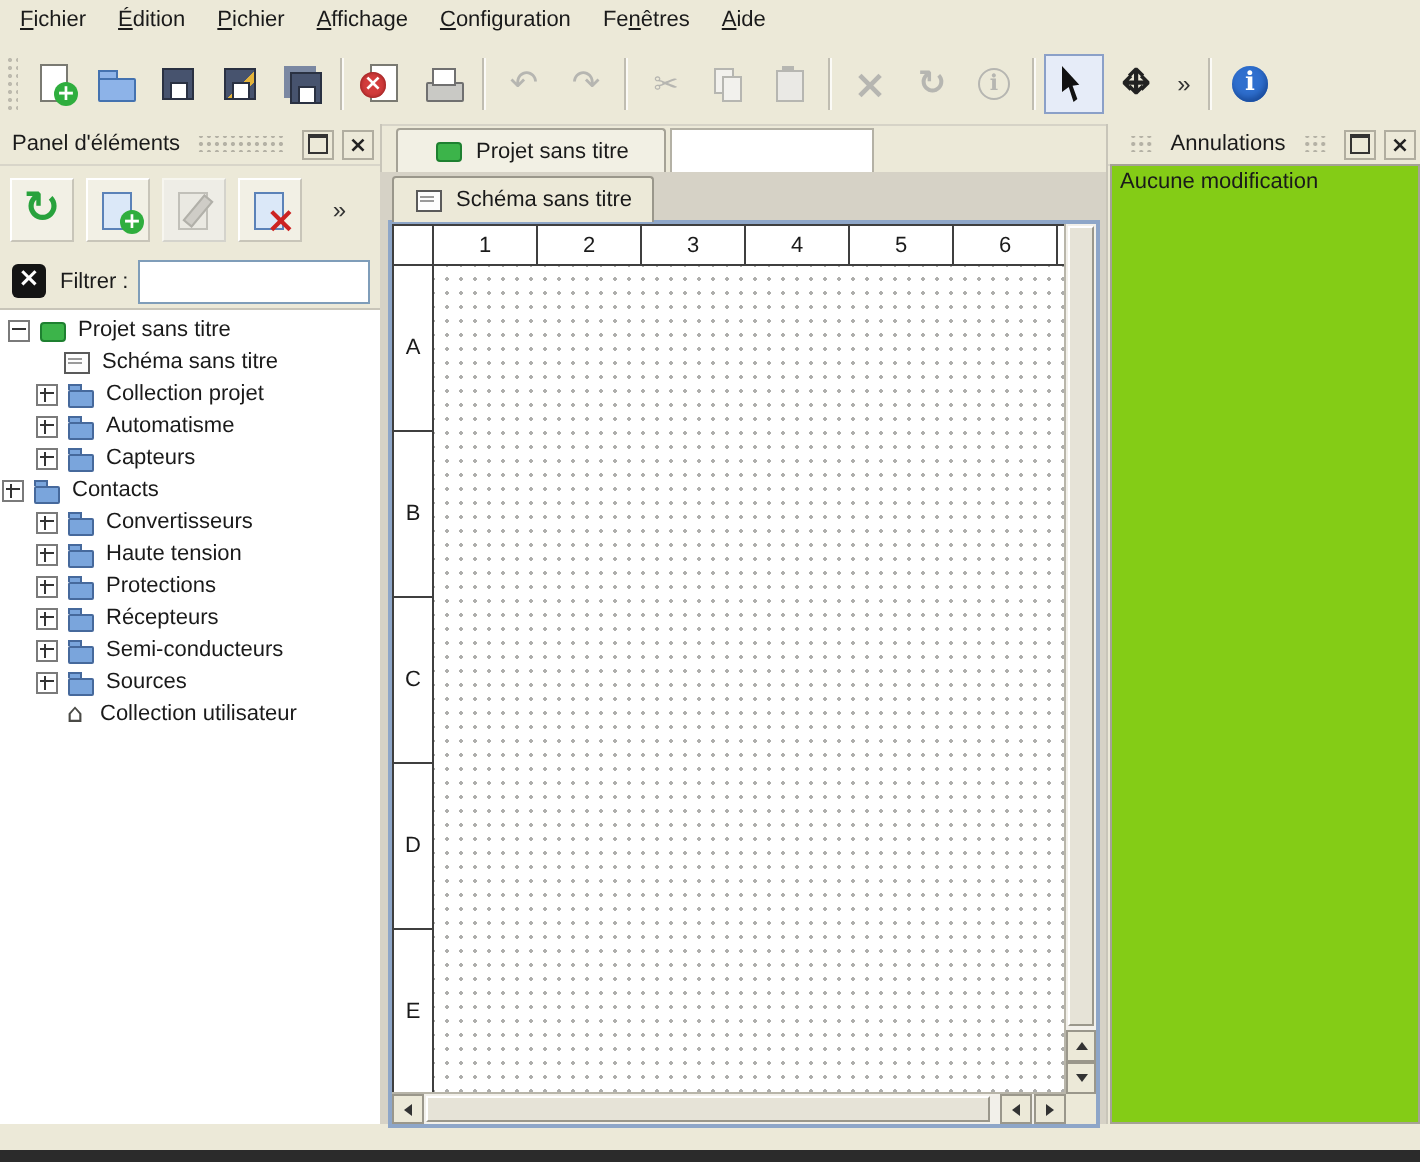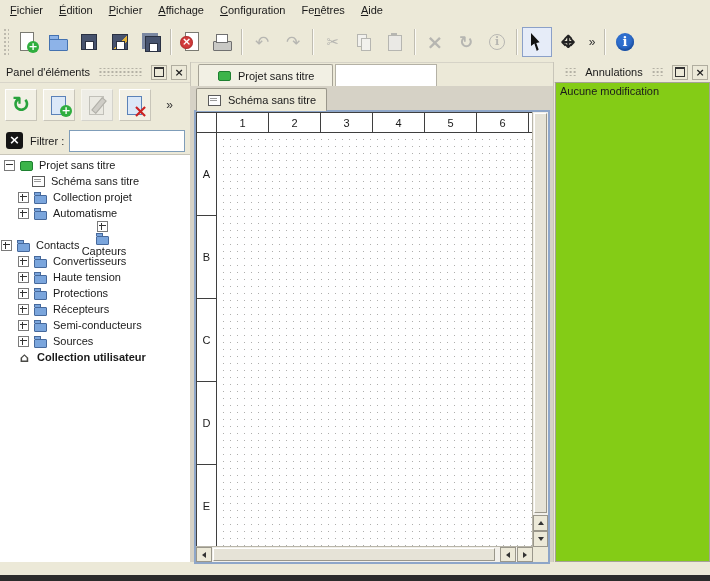--- a/index.html
+++ b/index.html
@@ -278,21 +278,21 @@
         <div class="tree-row" style="padding-left: 18px;">
           <span class="exp exp-plus"></span>
           <span class="ic ic-t-folder"></span>
           <span class="tree-label">Collection projet</span>
         </div>
         <div class="tree-row" style="padding-left: 18px;">
           <span class="exp exp-plus"></span>
           <span class="ic ic-t-folder"></span>
           <span class="tree-label">Automatisme</span>
         </div>
-        <div class="tree-row" style="padding-left: 18px; flex-direction: column;">
+        <div class="tree-row" style="padding-left: 18px;">
           <span class="exp exp-plus"></span>
           <span class="ic ic-t-folder"></span>
           <span class="tree-label">Capteurs</span>
         </div>
         <div class="tree-row" style="padding-left: 1px;">
           <span class="exp exp-plus"></span>
           <span class="ic ic-t-folder"></span>
           <span class="tree-label">Contacts</span>
         </div>
         <div class="tree-row" style="padding-left: 18px;">
@@ -318,21 +318,21 @@
         <div class="tree-row" style="padding-left: 18px;">
           <span class="exp exp-plus"></span>
           <span class="ic ic-t-folder"></span>
           <span class="tree-label">Semi-conducteurs</span>
         </div>
         <div class="tree-row" style="padding-left: 18px;">
           <span class="exp exp-plus"></span>
           <span class="ic ic-t-folder"></span>
           <span class="tree-label">Sources</span>
         </div>
-        <div class="tree-row" style="padding-left: 4px; font-weight: bold;">
+        <div class="tree-row" style="padding-left: 17px;">
           <span class="exp-spacer"></span>
           <span class="ic ic-t-home"></span>
           <span class="tree-label">Collection utilisateur</span>
         </div>
       </div>
   </div>
 
   <div class="center">
     <div class="tabbar">
       <div class="tab">

